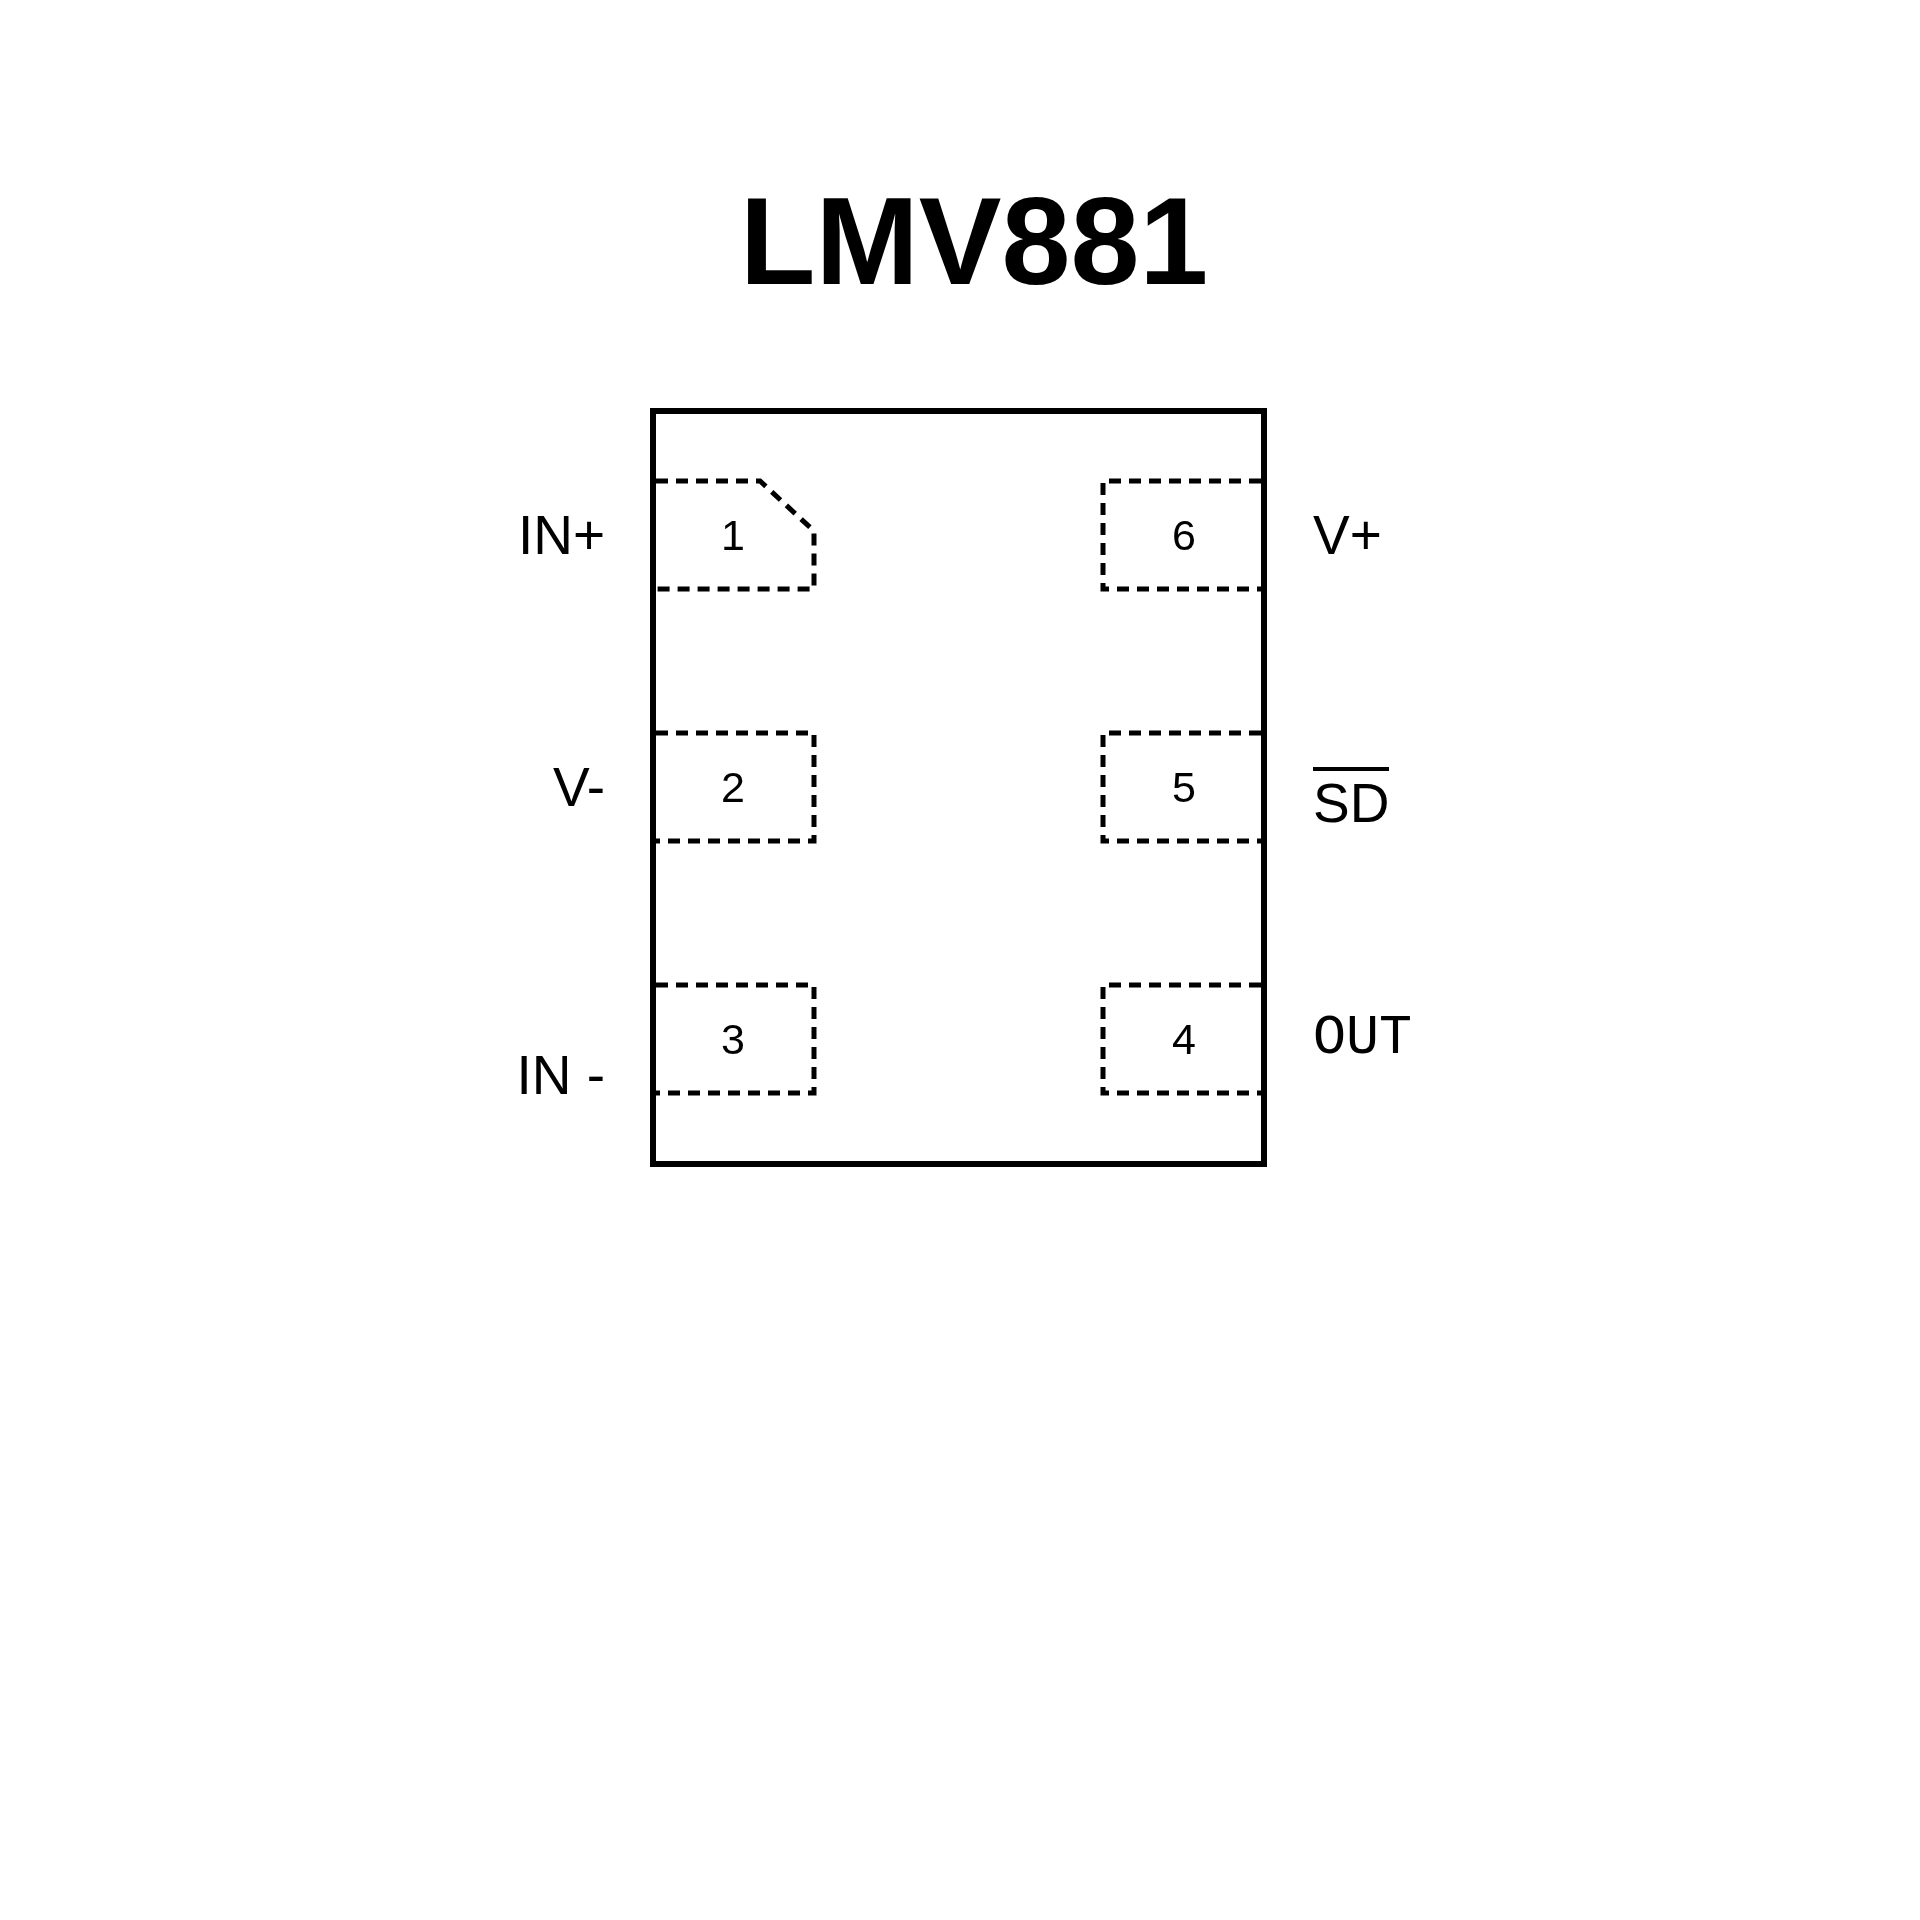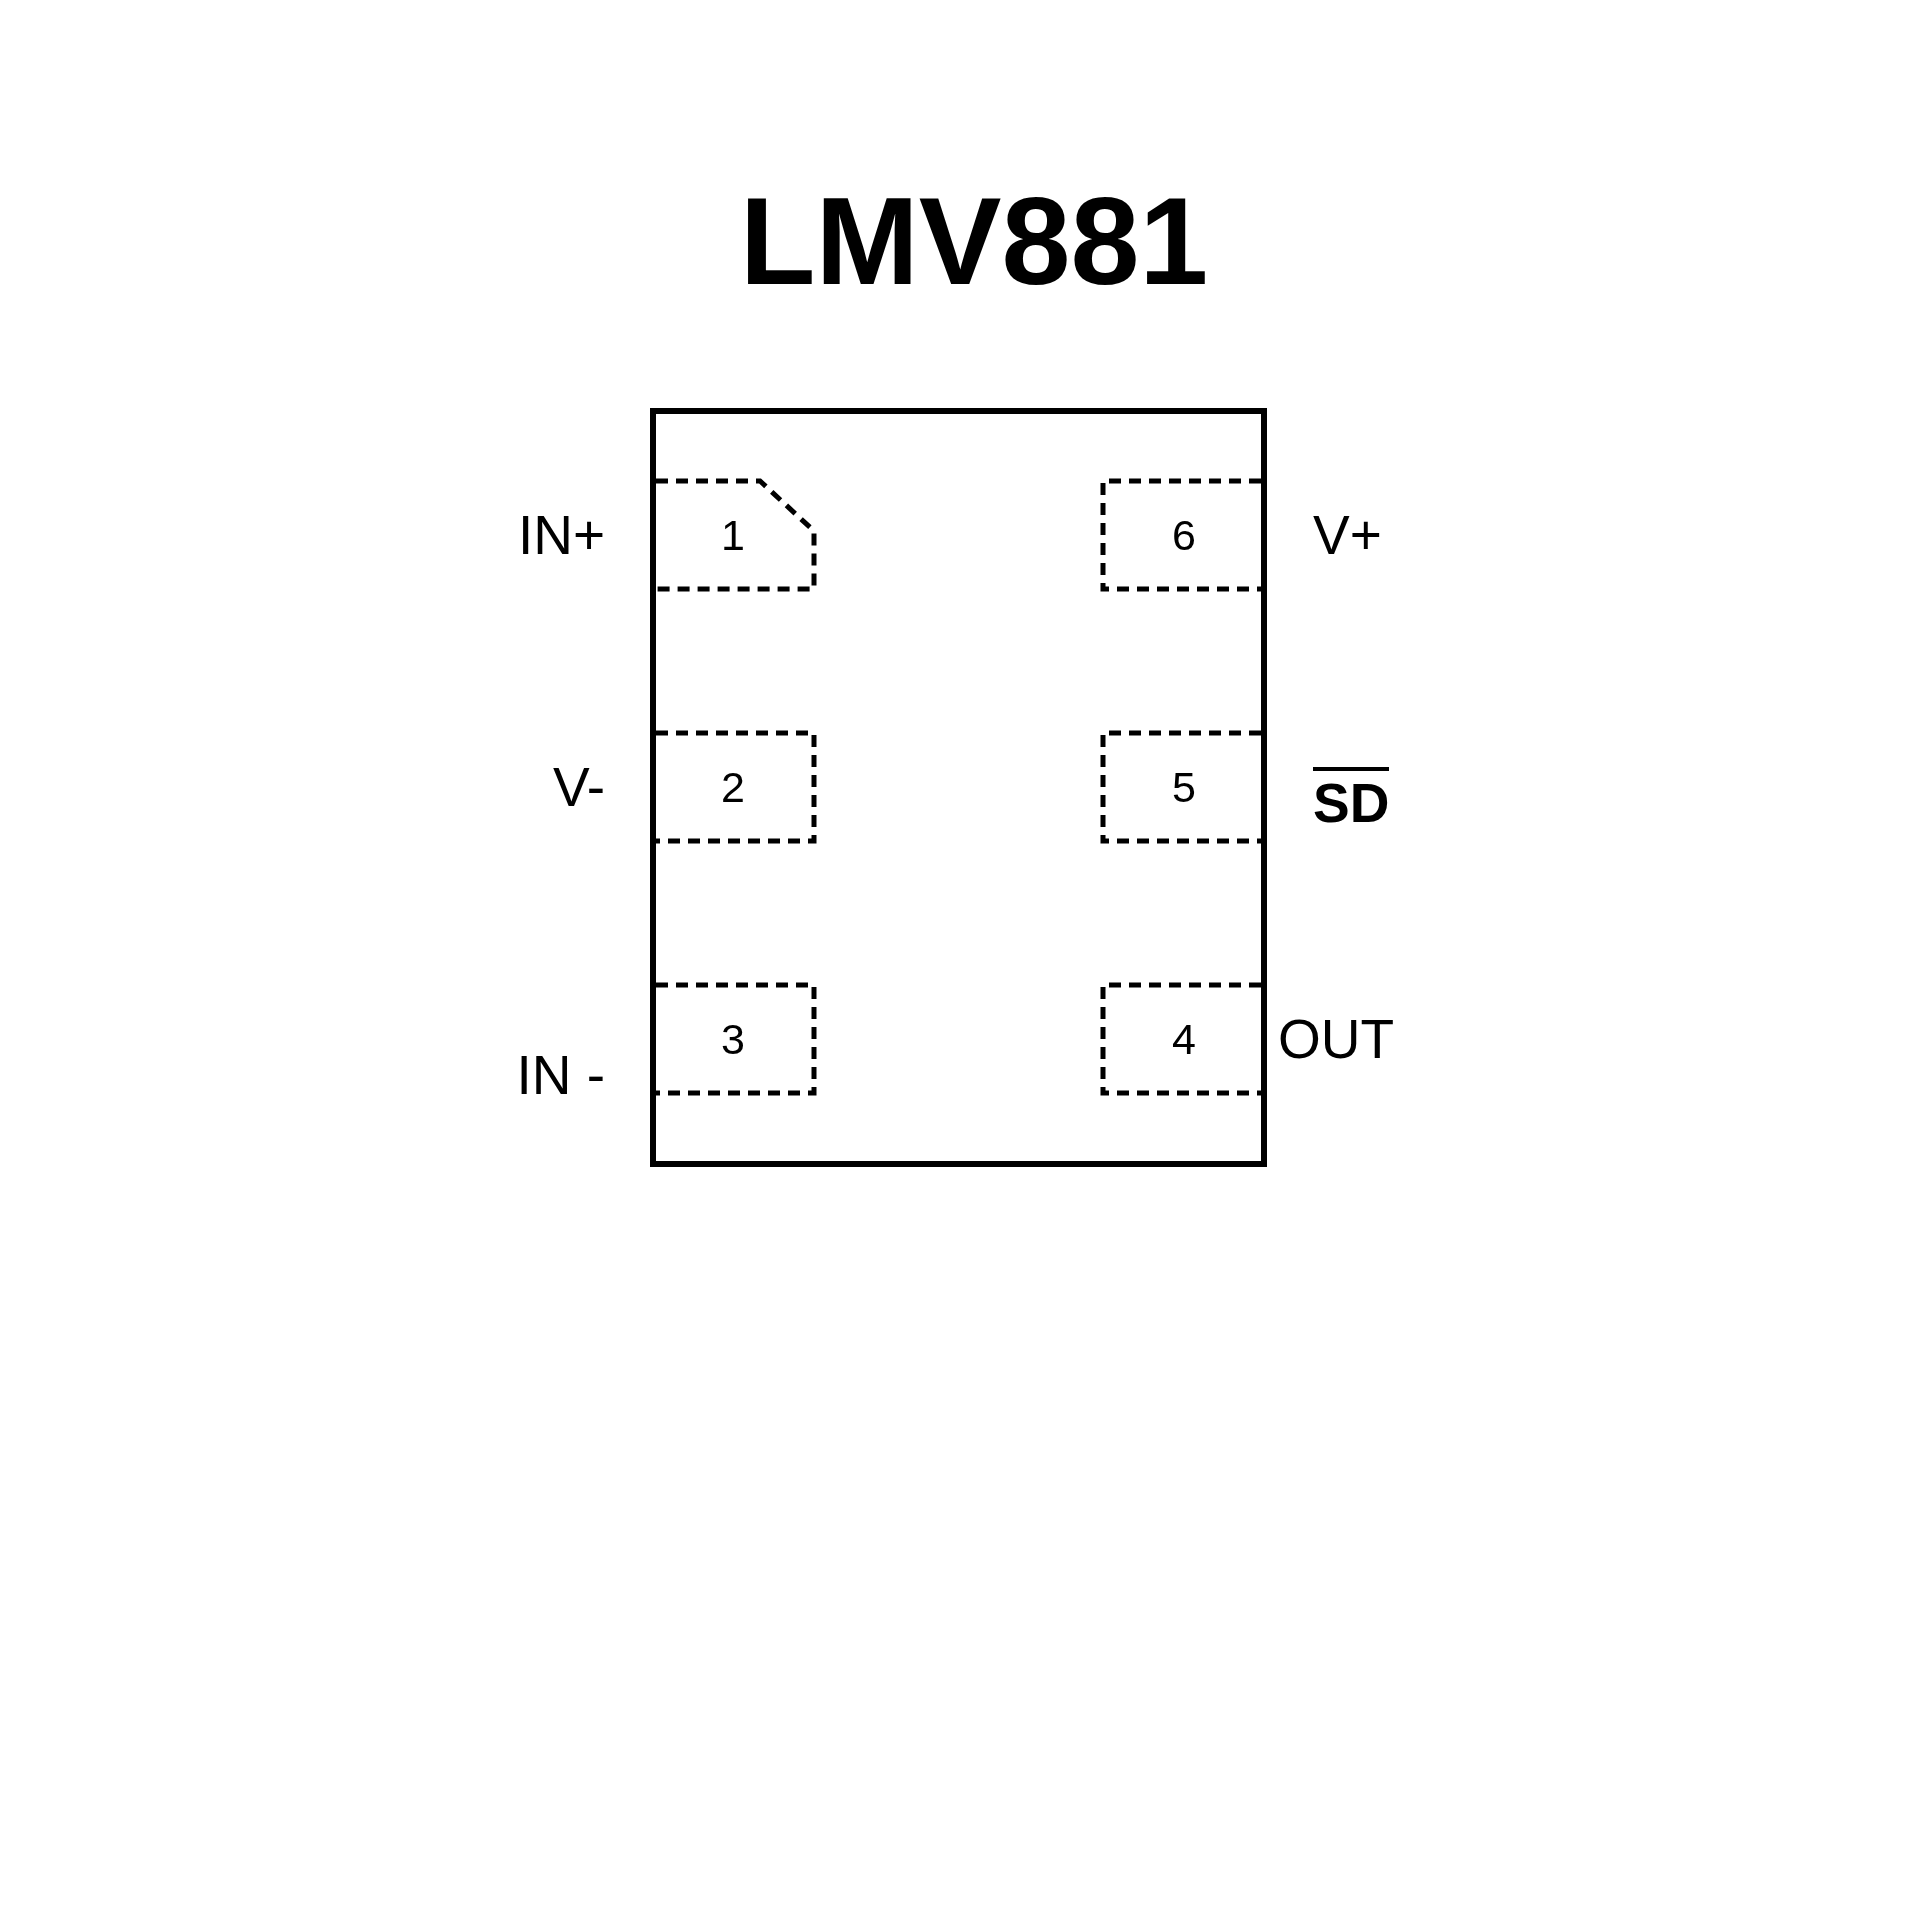--- a/index.html
+++ b/index.html
@@ -97,16 +97,16 @@
   <div class="pin-num" style="left:650px; top:983px;">3</div>
   <div class="pin-num" style="left:1101px; top:983px;">4</div>
   <div class="pin-num" style="left:1101px; top:731px;">5</div>
   <div class="pin-num" style="left:1101px; top:479px;">6</div>
 
   <div class="pin-label left" style="left:385px; top:512px;">IN+</div>
   <div class="pin-label left" style="left:385px; top:764px;">V-</div>
   <div class="pin-label left" style="left:385px; top:1052px;">IN -</div>
 
   <div class="pin-label" style="left:1313px; top:512px;">V+</div>
-  <div class="pin-label" style="left:1313px; top:767px; height:auto; line-height:normal;font-weight:bold;"><span class="overline-text">SD</span></div>
-  <div class="pin-label" style="left:1278px; top:1016px;">OUT</div>
+  <div class="pin-label" style="left:1313px; top:767px; height:auto; line-height:normal;"><span class="overline-text">SD</span></div>
+  <div class="pin-label" style="left:1313px; top:1016px;font-family:Liberation Mono, monospace;">OUT</div>
 
 </div>
 
 </body></html>

